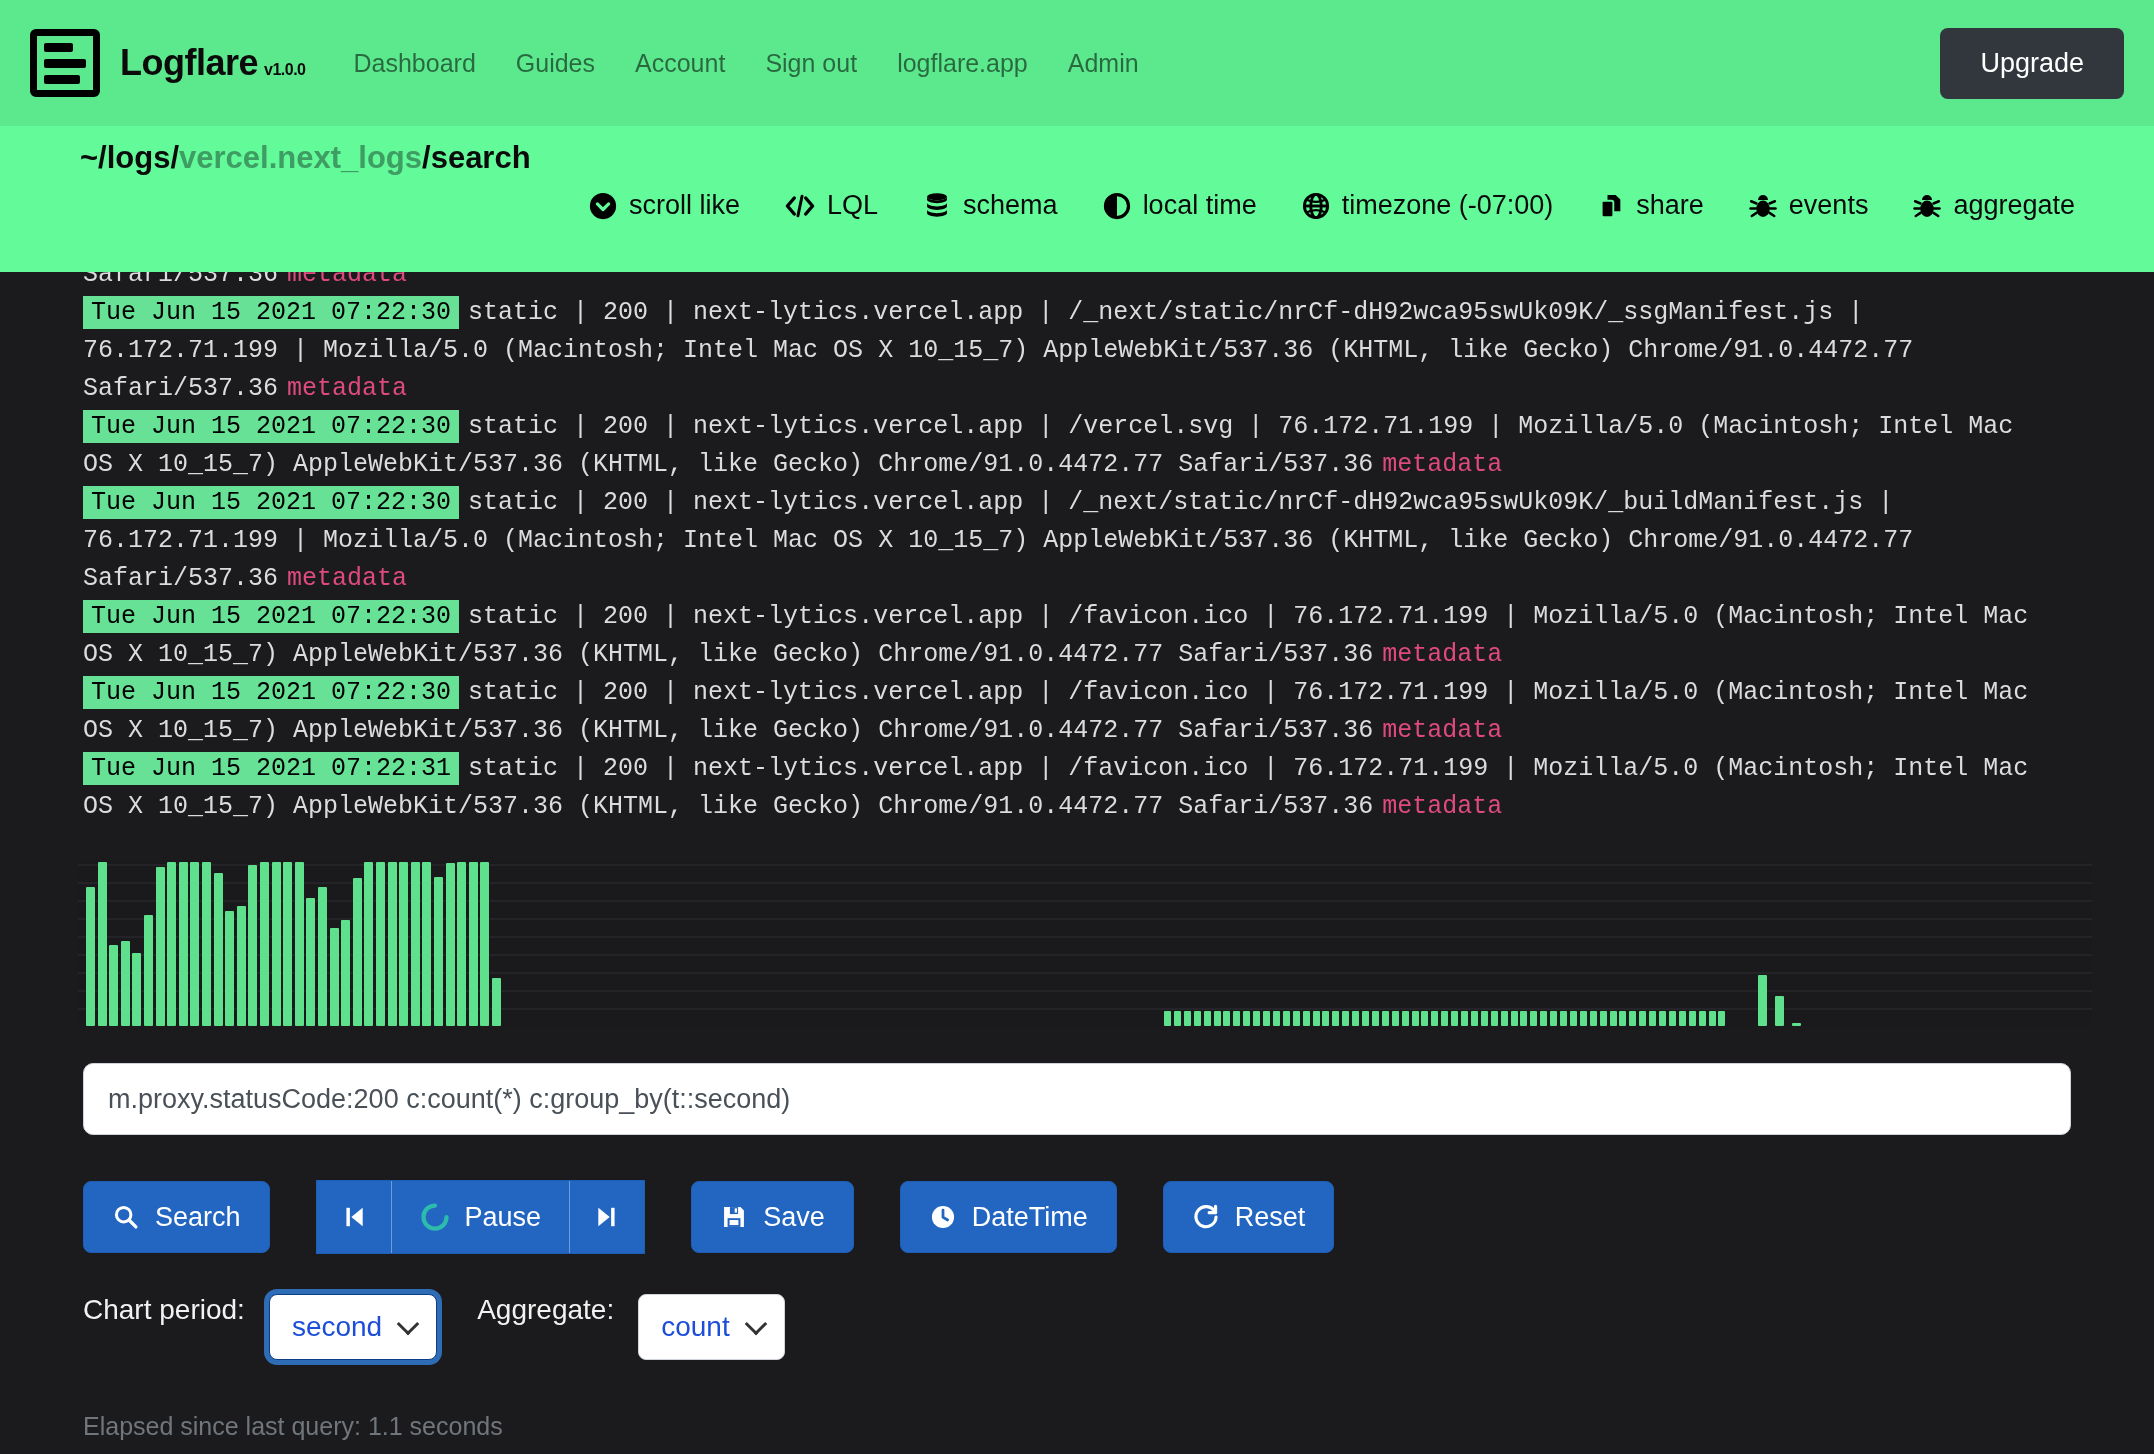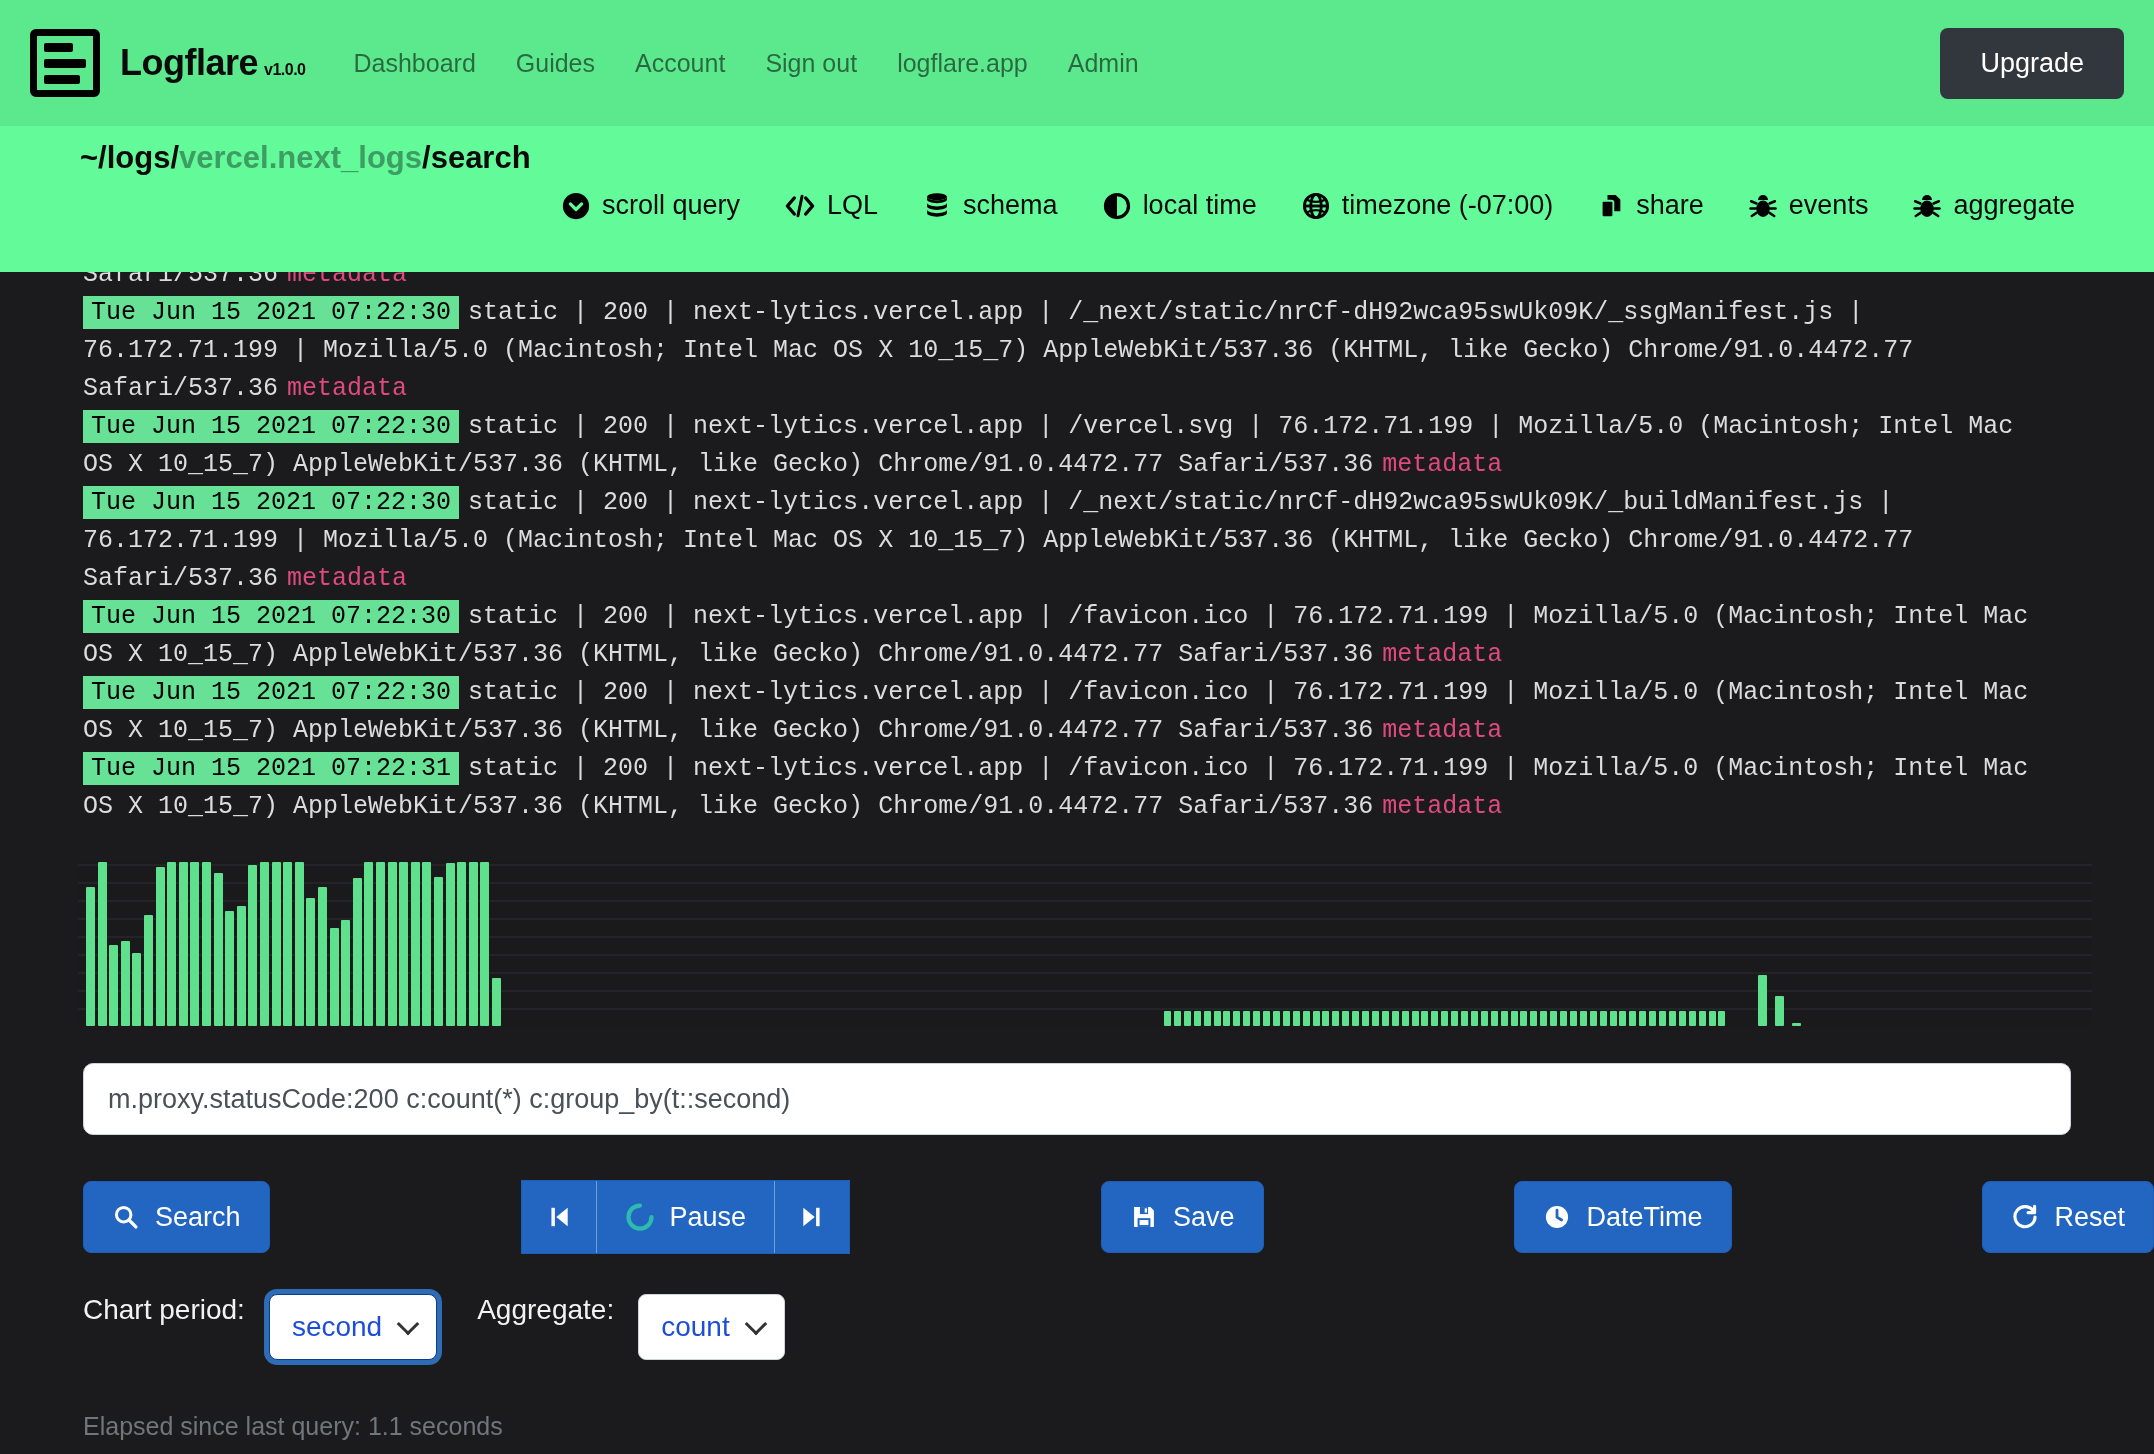--- a/index.html
+++ b/index.html
@@ -60,21 +60,21 @@
     background:repeating-linear-gradient(to top, #1A1A1C 0 16px, #242428 16px 18px);
   }
   .chart .bar{position:absolute; bottom:0; background:#5EE08D; border-radius:1px;}
   
   .query{
     display:block; margin:37px 0 0 83px; width:1988px; height:72px; box-sizing:border-box;
     border:1px solid #CED4DA; border-radius:10px; background:#fff;
     font-family:inherit; font-size:27px; color:#495057; padding:0 24px;
   }
   
-  .controls{display:flex; align-items:center; gap:46px; margin:45px 0 0 83px;justify-content:space-between;}
+  .controls{display:flex; align-items:center; gap:46px; margin:45px 0 0 83px;}
   .btn{
     display:inline-flex; align-items:center; gap:15px; height:72px; padding:0 28px;
     background:#2366C2; border:1px solid #1E5FB5; border-radius:8px;
     color:#fff; font-family:inherit; font-size:27px; cursor:pointer;
   }
   .btn svg{display:block;}
   .btn-group{display:inline-flex; height:72px; border:1px solid #1E5FB5; border-radius:0; overflow:hidden;}
   .btn-group .btn{border:none; border-radius:0; height:72px;}
   .btn-group .btn + .btn{border-left:1px solid rgba(255,255,255,.35);}
   .seg{padding:0 24px;}
@@ -127,21 +127,21 @@
       <span>~/logs/</span><span class="src">vercel.next_logs</span><span>/search</span>
     </div>
     <div class="tools">
       <div class="tool">
         <span>
           <svg width="30" height="30" viewBox="0 0 24 24">
               <circle cx="12" cy="12" r="10.5" fill="#000"></circle>
               <path d="M7.5 10.3 L12 14.8 L16.5 10.3" stroke="#63FA9A" stroke-width="2.6" fill="none" stroke-linecap="round" stroke-linejoin="round"></path>
             </svg>
         </span>
-        <span class="lbl">scroll query</span>
+        <span class="lbl">scroll like</span>
       </div>
       <div class="tool">
         <span>
           <svg width="32" height="30" viewBox="0 0 28 24">
               <path d="M9 5 L3 12 L9 19" stroke="#000" stroke-width="3" fill="none" stroke-linecap="round" stroke-linejoin="round"></path>
               <path d="M19 5 L25 12 L19 19" stroke="#000" stroke-width="3" fill="none" stroke-linecap="round" stroke-linejoin="round"></path>
               <line x1="15.8" y1="3.5" x2="12.2" y2="20.5" stroke="#000" stroke-width="2.6" stroke-linecap="round"></line>
             </svg>
         </span>
         <span class="lbl">LQL</span>

